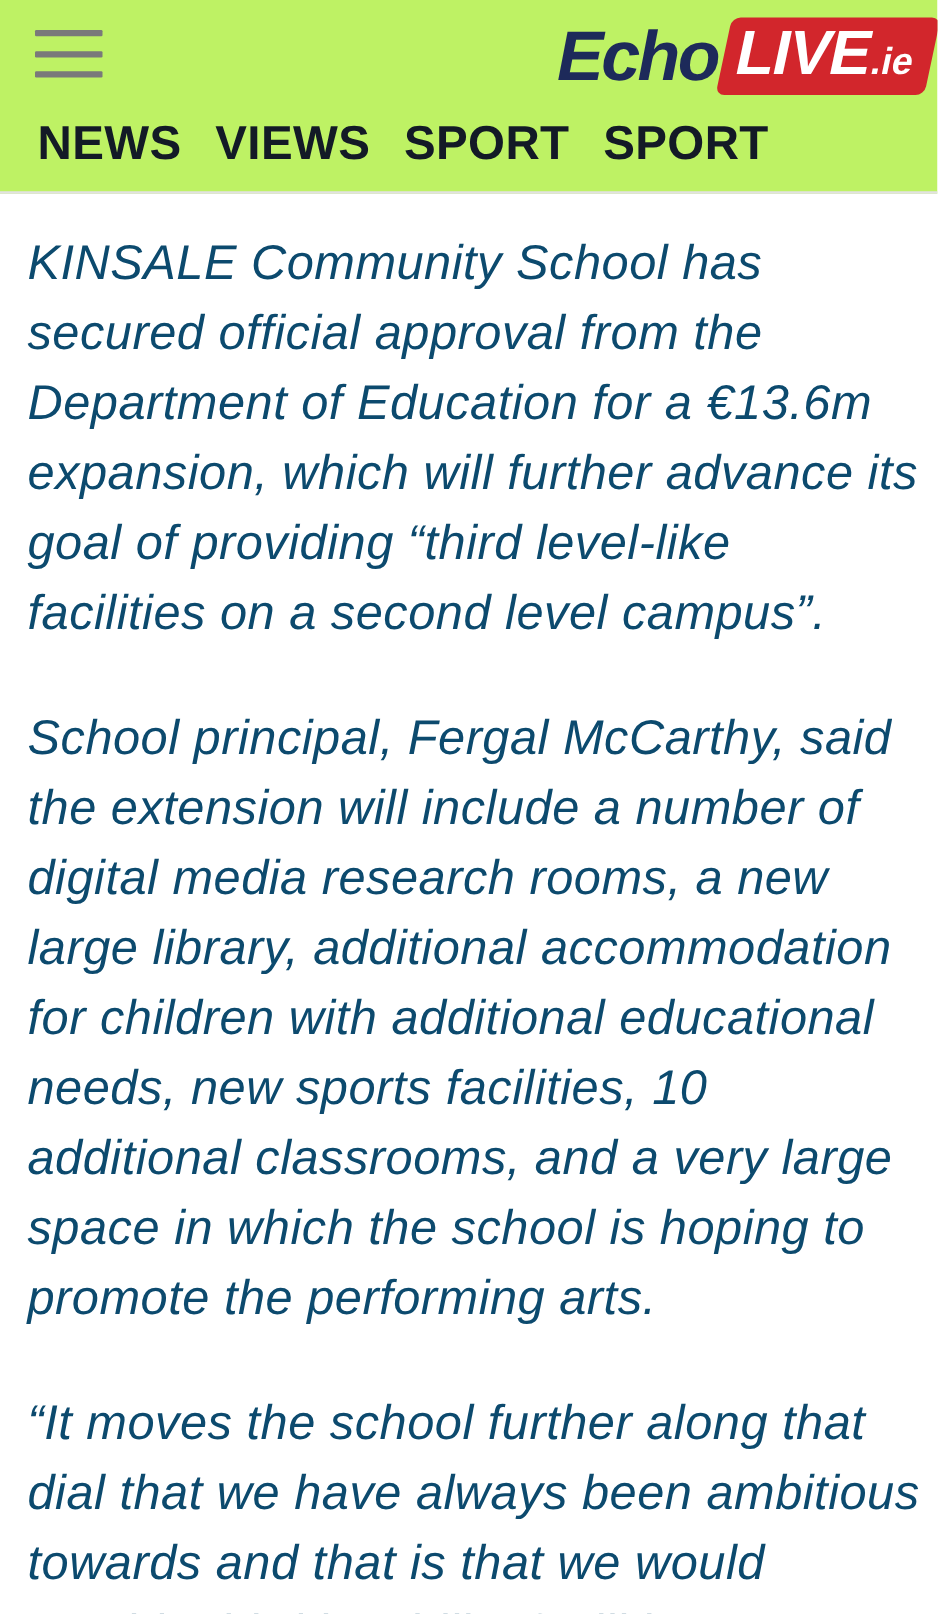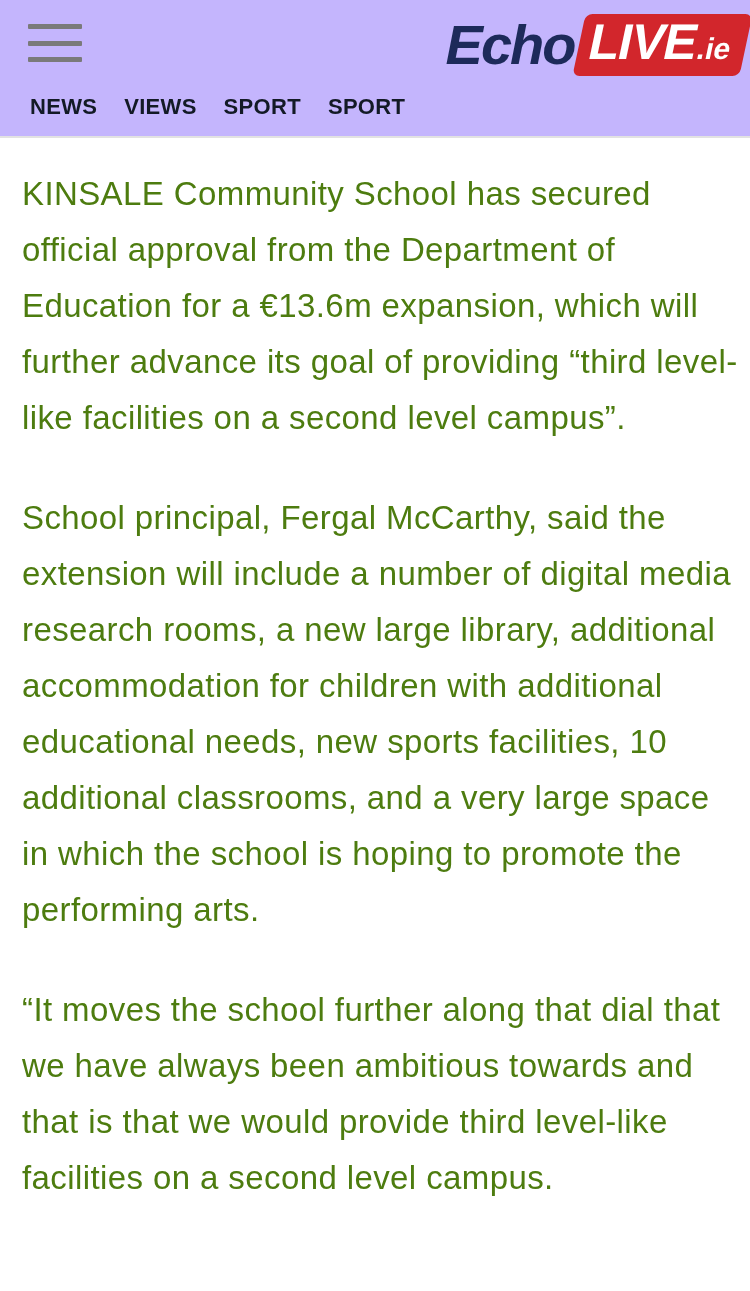--- a/index.html
+++ b/index.html
@@ -6,21 +6,21 @@
   html, body {
     width: 750px;
     height: 1291px;
     overflow: hidden;
     background: #ffffff;
     font-family: "Liberation Sans", sans-serif;
   }
 
   
   .header {
-    background: #c4b5fd;
+    background: #bef264;
     border-bottom: 2px solid #e2e2e2;
     padding-top: 14px;
   }
   .header-top {
     position: relative;
     height: 76px;
   }
   .hamburger {
     position: absolute;
     left: 28px;
@@ -79,38 +79,39 @@
     font-weight: bold;
     color: #ffffff;
     margin-left: 2px;
   }
   .nav {
     display: flex;
     gap: 27px;
     padding: 4px 0 16px 30px;
   }
   .nav-item {
-    font-size: 22px;
+    font-size: 38px;
     font-weight: bold;
     color: #131a26;
     letter-spacing: 0.3px;
     text-decoration: none;
     cursor: pointer;
   }
 
   
   .article {
     padding: 28px 12px 0 22px;
   }
   .article p {
-    font-size: 33px;
+    font-size: 39px;
     line-height: 56px;
     letter-spacing: 0.4px;
-    color: #4d7c0f;
+    color: #0c4a6e;
     margin: 0 0 44px 0;
+    font-style: italic;
   }
 </style>
 </head>
 <body>
 
 <div class="page">
 
   <header class="header">
     <div class="header-top">
 

